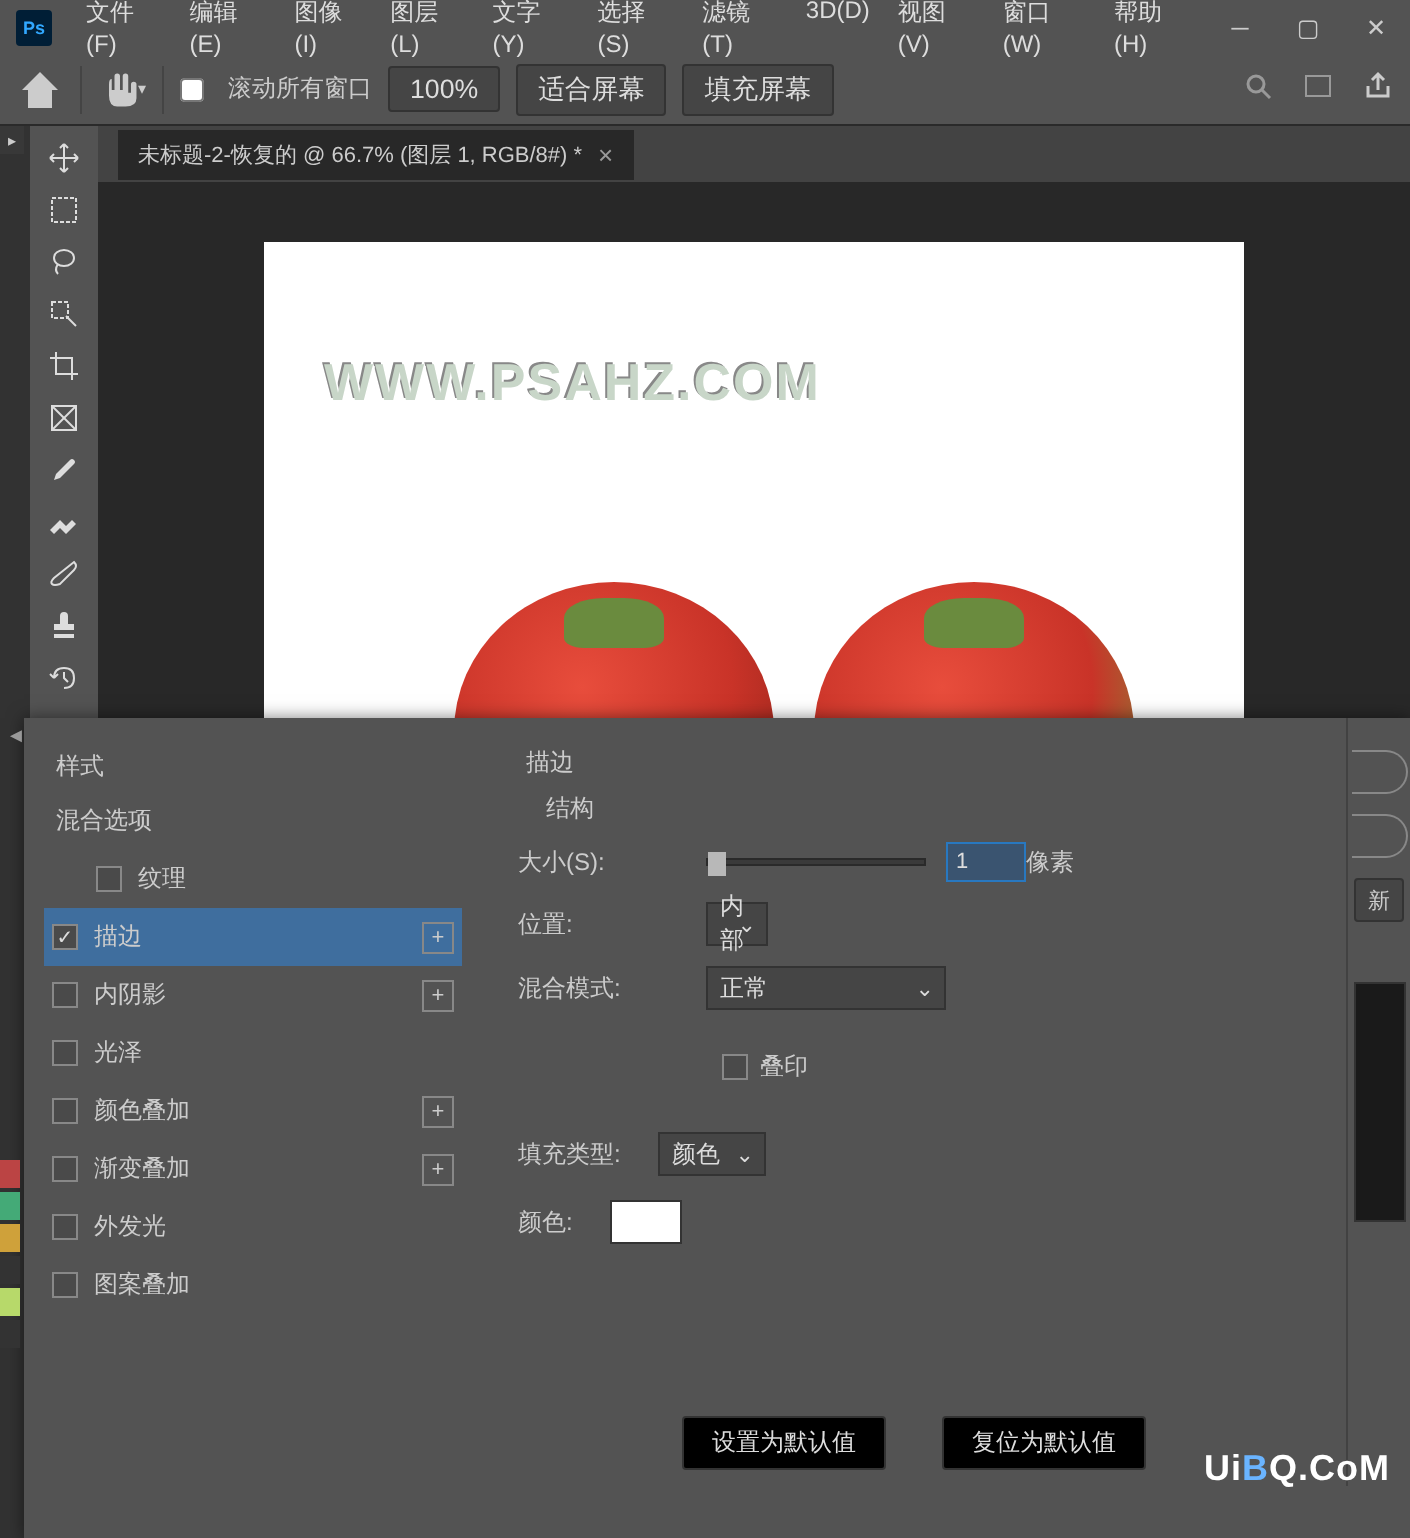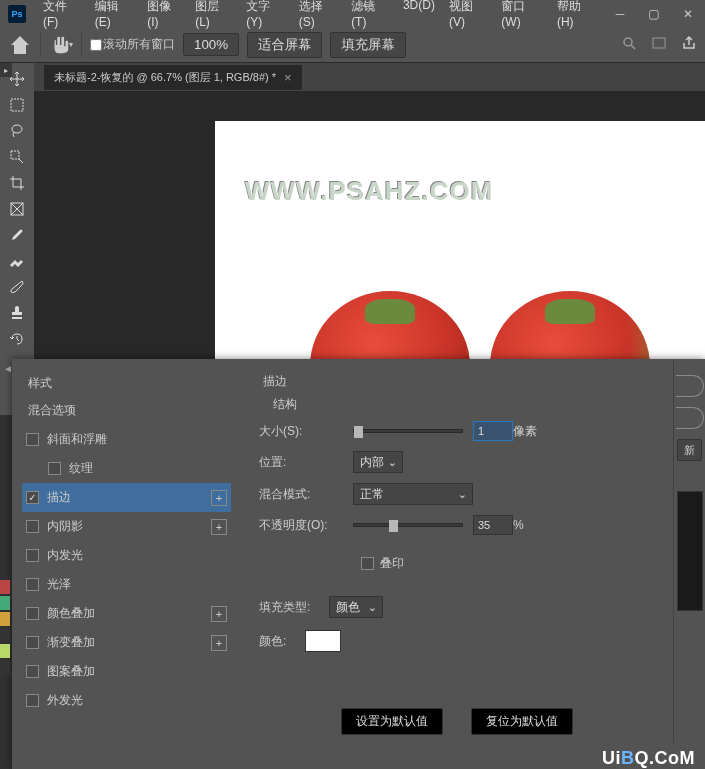--- a/index.html
+++ b/index.html
@@ -10,39 +10,39 @@
 .ps-logo { width: 18px; height: 18px; background: #001e36; color: #31a8ff; font-size: 9px; font-weight: bold; display: flex; align-items: center; justify-content: center; border-radius: 2px; }
 .menubar { display: flex; margin-left: 10px; flex: 1; }
 .menubar span { padding: 0 7px; color: #ddd; cursor: default; }
 .window-controls { display: flex; }
 .window-controls div { width: 34px; height: 27px; display: flex; align-items: center; justify-content: center; color: #ccc; }
 
 
 .optionsbar { height: 36px; background: #535353; display: flex; align-items: center; padding: 0 8px; gap: 8px; border-bottom: 1px solid #2a2a2a; }
 .opt-icon { width: 24px; height: 24px; display: flex; align-items: center; justify-content: center; }
 .opt-sep { width: 1px; height: 24px; background: #444; }
-.opt-check { display: flex; align-items: center; gap: 1px; }
+.opt-check { display: flex; align-items: center; gap: 12px; }
 .opt-check input { width: 12px; height: 12px; }
 .opt-btn { background: #454545; border: 1px solid #333; padding: 3px 10px; color: #ddd; border-radius: 2px; }
 .opt-right { margin-left: auto; display: flex; gap: 14px; }
 
 
 .panel-strip { position: absolute; left: 0; top: 63px; width: 12px; height: 14px; background: #383838; display: flex; align-items: center; justify-content: center; font-size: 8px; }
 
 
-.doc-area { display: flex; height: 352px; }
+.doc-area { display: flex; height: 352px; padding-left: 15px; }
 .toolbox { width: 34px; background: #535353; display: flex; flex-direction: column; align-items: center; padding-top: 4px; gap: 2px; }
 .tool { width: 26px; height: 24px; display: flex; align-items: center; justify-content: center; color: #ddd; }
 .tool svg { width: 16px; height: 16px; }
 
 .doc-main { flex: 1; background: #282828; display: flex; flex-direction: column; }
 .tabbar { height: 28px; background: #434343; display: flex; align-items: center; padding-left: 10px; }
 .tab { background: #282828; padding: 5px 10px; display: flex; align-items: center; gap: 8px; font-size: 11px; color: #ccc; }
 .tab .close { color: #999; font-size: 13px; }
-.canvas-wrap { flex: 1; background: #282828; display: flex; align-items: flex-start; justify-content: flex-end; padding-top: 30px; overflow: hidden; }
+.canvas-wrap { flex: 1; background: #282828; display: flex; align-items: flex-start; justify-content: center; padding-top: 30px; overflow: hidden; }
 .canvas { width: 490px; height: 260px; background: #fff; position: relative; overflow: hidden; }
 .watermark { position: absolute; top: 55px; left: 30px; font-size: 26px; font-weight: bold; color: #c8d6c8; text-shadow: 1px 1px 0 #fff, -1px -1px 0 #888; letter-spacing: 1px; font-family: Arial; }
 .tomato { position: absolute; bottom: -60px; width: 160px; height: 150px; border-radius: 50%; }
 .tomato.t1 { left: 95px; background: radial-gradient(circle at 40% 35%, #e84d3c 0%, #c93328 55%, #8b2218 100%); }
 .tomato.t2 { left: 275px; background: radial-gradient(circle at 40% 35%, #e84d3c 0%, #c93328 55%, #7a9b3e 95%); }
 .tomato::before { content: ""; position: absolute; top: 8px; left: 55px; width: 50px; height: 25px; background: #6a8b3e; border-radius: 40% 40% 20% 20%; }
 
 
 .dialog { position: absolute; left: 12px; top: 359px; width: 693px; height: 410px; background: #535353; box-shadow: 0 0 8px rgba(0,0,0,0.5); }
 .dialog-title { height: 26px; background: #535353; border-bottom: 1px solid #424242; display: flex; align-items: center; padding-left: 10px; font-size: 12px; }
@@ -76,21 +76,21 @@
 .color-swatch { width: 36px; height: 22px; background: #fff; border: 1px solid #333; display: inline-block; }
 .dlg-btns { position: absolute; bottom: 8px; left: 100px; display: flex; gap: 28px; }
 .dlg-btn { background: #000000; border: 1px solid #333; color: #ddd; padding: 4px 14px; font-size: 12px; border-radius: 2px; }
 
 .right-panel { width: 32px; background: #535353; padding-top: 16px; display: flex; flex-direction: column; align-items: center; gap: 10px; border-left: 1px solid #424242; }
 .right-btn { width: 28px; height: 22px; border: 1px solid #888; border-left: none; border-radius: 0 11px 11px 0; }
 .right-btn.txt { width: auto; padding: 3px 6px; border-radius: 2px; border: 1px solid #333; background: #454545; font-size: 11px; }
 .preview-box { width: 26px; height: 120px; background: #1a1a1a; border: 1px solid #333; margin-top: 20px; }
 
 
-.uibq { position: absolute; right: 10px; bottom: 0; font-size: 18px; font-weight: bold; color: #fff; font-family: Arial; letter-spacing: 0.5px; }
+.uibq { position: absolute; right: 10px; bottom: 24px; font-size: 18px; font-weight: bold; color: #fff; font-family: Arial; letter-spacing: 0.5px; }
 .uibq .b { color: #6ab4ff; }
 
 
 .left-swatch { position: absolute; left: 0; top: 580px; width: 10px; display: flex; flex-direction: column; gap: 2px; }
 .left-swatch div { width: 10px; height: 14px; }
 </style>
 </head>
 <body>
 
 <div class="titlebar">
@@ -231,97 +231,81 @@
     </div>
   </div>
 </div>
 
 <div class="dialog">
   <div class="dialog-handle">◄</div>
   <div class="dialog-body">
     <div class="styles-panel">
       <div class="styles-heading">样式</div>
       <div class="styles-sub">混合选项</div>
-      <div class="style-row">
-          <span class="chk"></span>
-          <span>斜面和浮雕</span>
-        </div>
       <div class="style-row indent">
           <span class="chk"></span>
           <span>纹理</span>
         </div>
       <div class="style-row active">
           <span class="chk checked"></span>
           <span>描边</span>
           <span class="plus-box">+</span>
         </div>
       <div class="style-row">
           <span class="chk"></span>
           <span>内阴影</span>
           <span class="plus-box">+</span>
         </div>
       <div class="style-row">
           <span class="chk"></span>
-          <span>内发光</span>
-        </div>
-      <div class="style-row">
-          <span class="chk"></span>
           <span>光泽</span>
         </div>
       <div class="style-row">
           <span class="chk"></span>
           <span>颜色叠加</span>
           <span class="plus-box">+</span>
         </div>
       <div class="style-row">
           <span class="chk"></span>
           <span>渐变叠加</span>
           <span class="plus-box">+</span>
         </div>
       <div class="style-row">
           <span class="chk"></span>
+          <span>外发光</span>
+        </div>
+      <div class="style-row">
+          <span class="chk"></span>
           <span>图案叠加</span>
-        </div>
-      <div class="style-row">
-          <span class="chk"></span>
-          <span>外发光</span>
         </div>
     </div>
 
     <div class="props-panel">
       <div class="prop-title">描边</div>
       <div class="fieldset-label">结构</div>
 
       <div class="prop-row">
         <div class="prop-label">大小(S):</div>
         <div class="slider">
             <div class="thumb" style="left:0"></div>
           </div>
         <input class="num-input hl" value="1" style="">
         <span class="unit">像素</span>
       </div>
 
       <div class="prop-row">
         <div class="prop-label">位置:</div>
-        <div class="select" style="width:50px">内部</div>
+        <div class="select" style="width:31px">内部</div>
       </div>
 
       <div class="prop-row">
         <div class="prop-label">混合模式:</div>
         <div class="select" style="width:120px">正常</div>
       </div>
 
-      <div class="prop-row">
-        <div class="prop-label">不透明度(O):</div>
-        <div class="slider">
-            <div class="thumb" style="left:35px"></div>
-          </div>
-        <input class="num-input" value="35" style="">
-        <span class="unit">%</span>
-      </div>
 
       <div class="overprint-row">
         <span class="chk"></span>
         <span>叠印</span>
       </div>
 
       <div class="fill-section">
         <div class="prop-row">
           <div class="prop-label" style="width:70px">填充类型:</div>
           <div class="select" style="width:54px">颜色</div>

